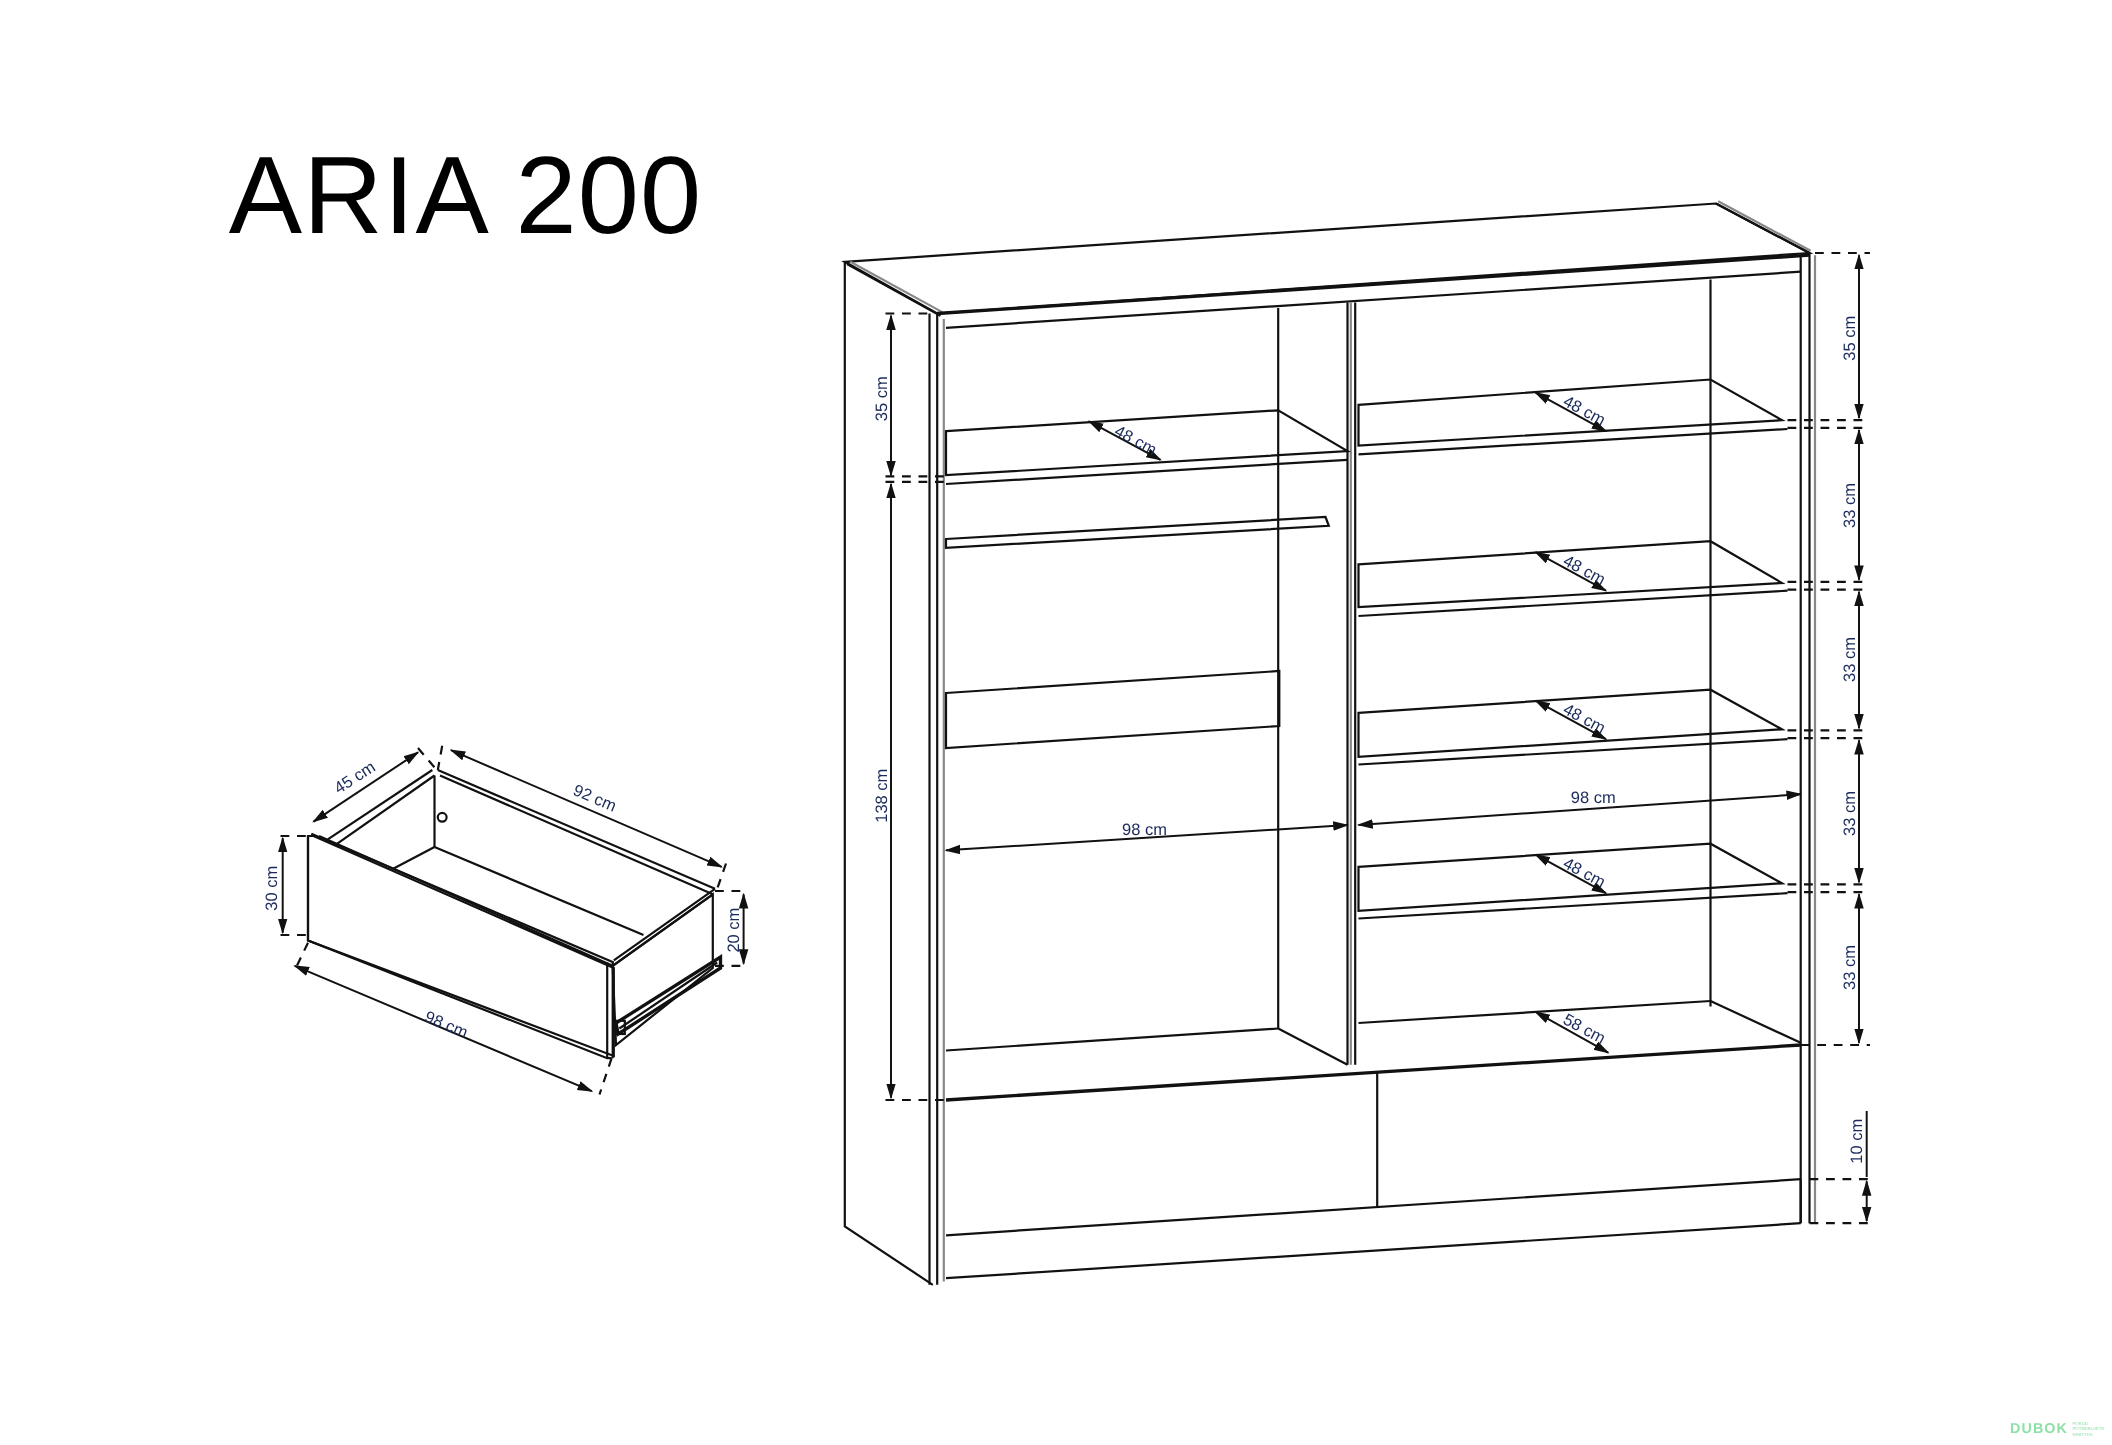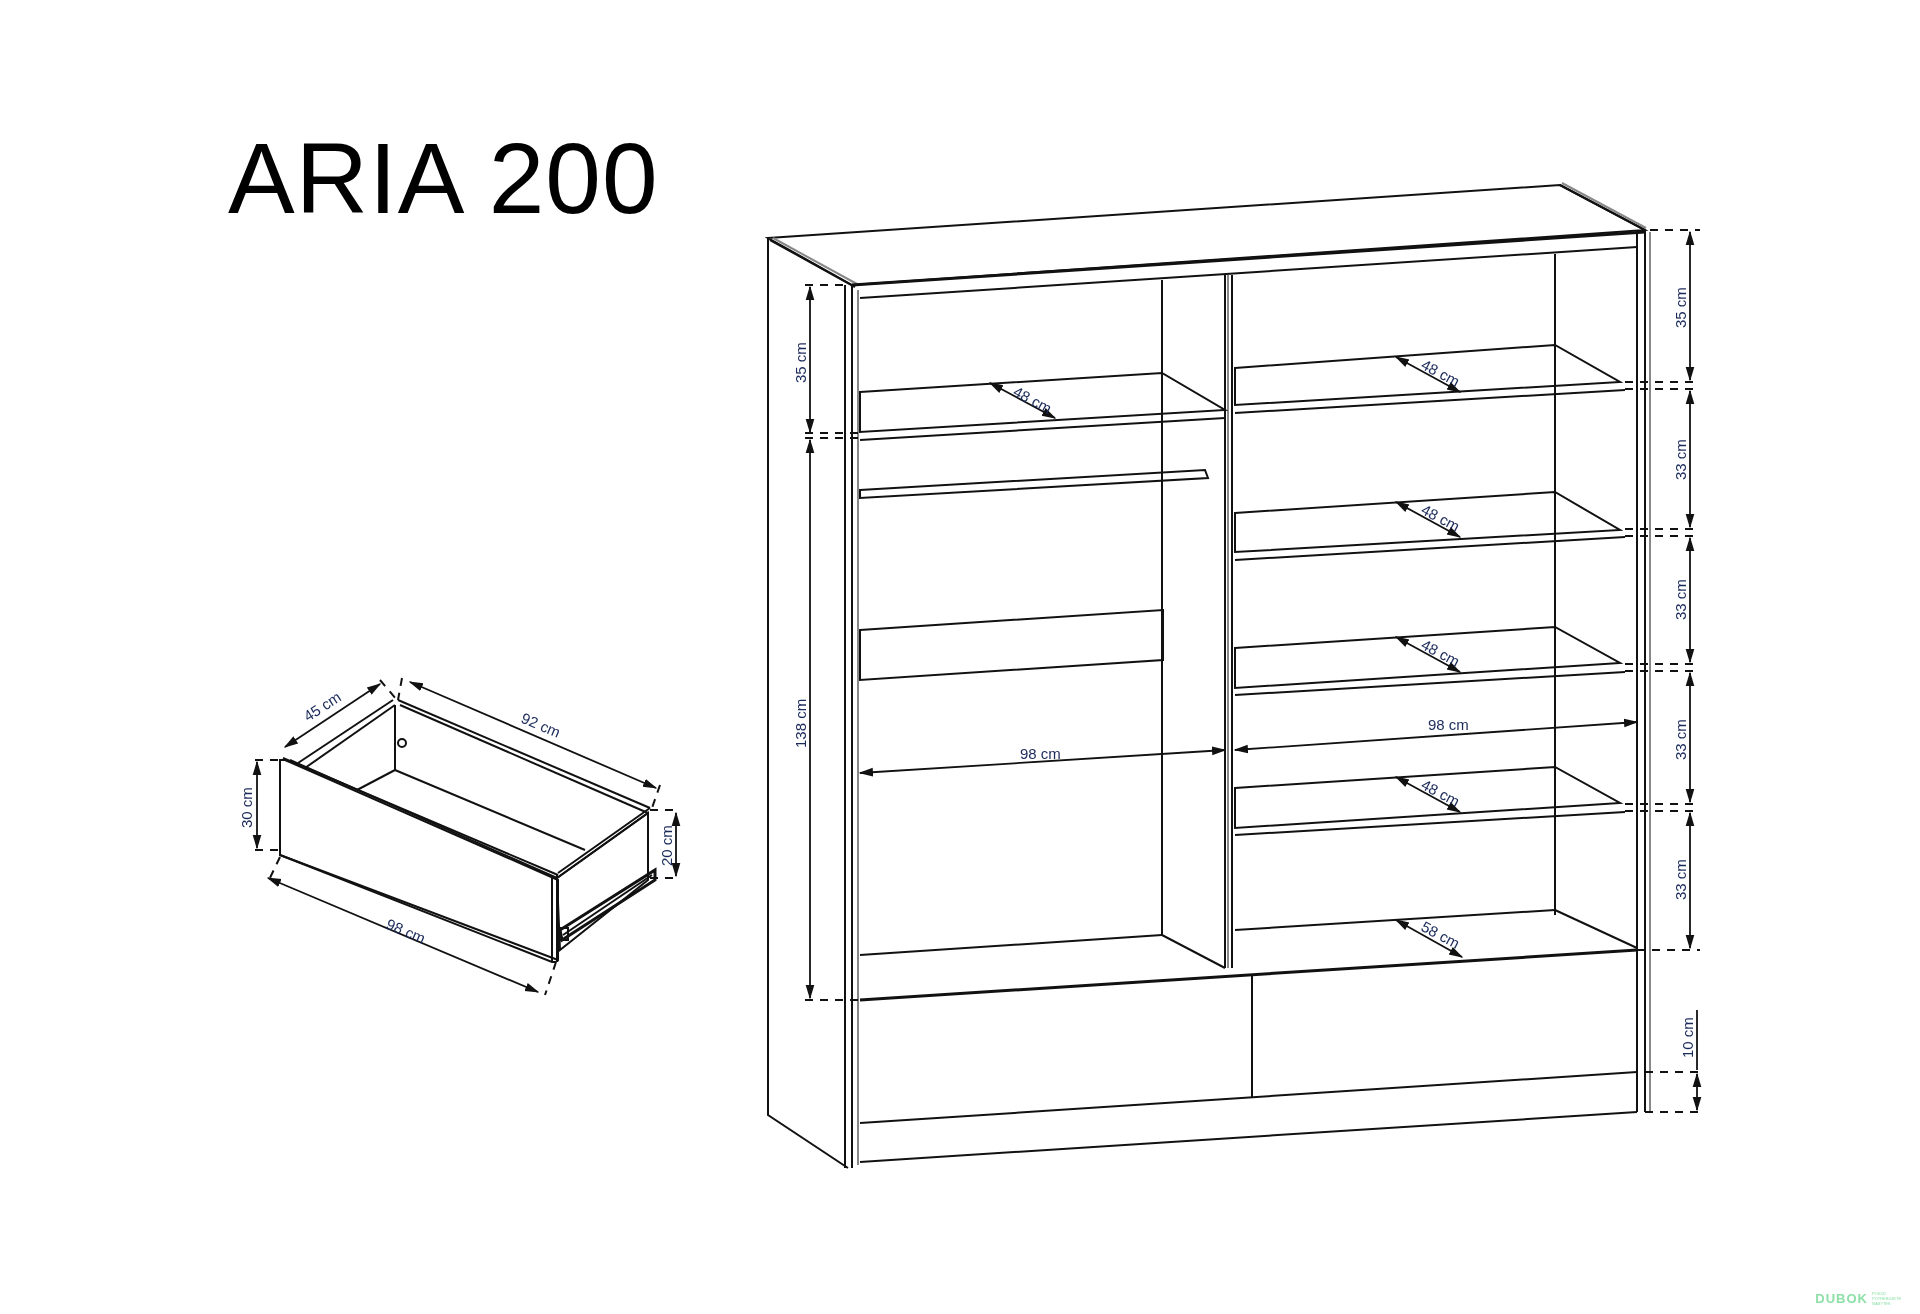--- a/index.html
+++ b/index.html
@@ -1,25 +1,25 @@
 <!DOCTYPE html>
 <html><head>
 <meta charset="utf-8">
 <style>
   html, body { margin: 0; padding: 0; background: #ffffff; }
   body { width: 1920px; height: 1314px; position: relative; overflow: hidden; font-family: "Liberation Sans", sans-serif; }
-  #title { position: absolute; left: 228px; top: 128px; font-size: 100px; line-height: 1; color: #000; font-family: "Liberation Sans", sans-serif; letter-spacing: 1px; }
+  #title { position: absolute; left: 208px; top: 128px; font-size: 100px; line-height: 1; color: #000; font-family: "Liberation Sans", sans-serif; letter-spacing: 1px; }
   svg { position: absolute; left: 0; top: 0; }
   .ln { stroke: #111; stroke-width: 2; fill: none; }
   .thk { stroke: #111; stroke-width: 3; fill: none; }
   .grey { stroke: #888; stroke-width: 2; fill: none; }
   .dash { stroke: #111; stroke-width: 2; stroke-dasharray: 8 7; fill: none; }
   .dim { stroke: #111; stroke-width: 1.8; fill: none; }
   .lbl { font-family: "Liberation Sans", sans-serif; font-size: 15px; fill: #1a2a5a; }
-  #watermark { position: absolute; right: 20px; bottom: 8px; display: flex; align-items: center; gap: 4px; color: #8fe0a8; }
+  #watermark { position: absolute; right: 8px; bottom: 8px; display: flex; align-items: center; gap: 4px; color: #8fe0a8; }
   #watermark .brand { font-size: 13px; font-weight: bold; letter-spacing: 1px; font-family: "Liberation Sans", sans-serif; }
   #watermark .tag { font-size: 4px; line-height: 5px; width: 28px; font-family: "Liberation Sans", sans-serif; }
 </style>
 </head>
 <body>
 
 <div id="title">ARIA 200</div>
 
 <svg width="1920" height="1314" viewBox="0 0 1920 1314">
   <defs>

